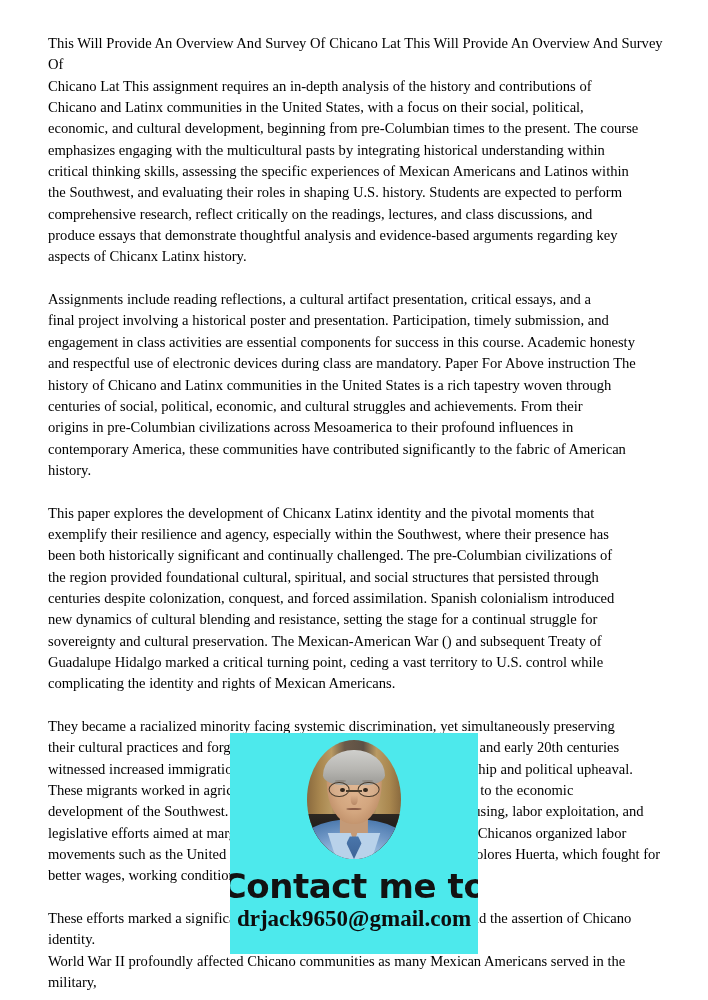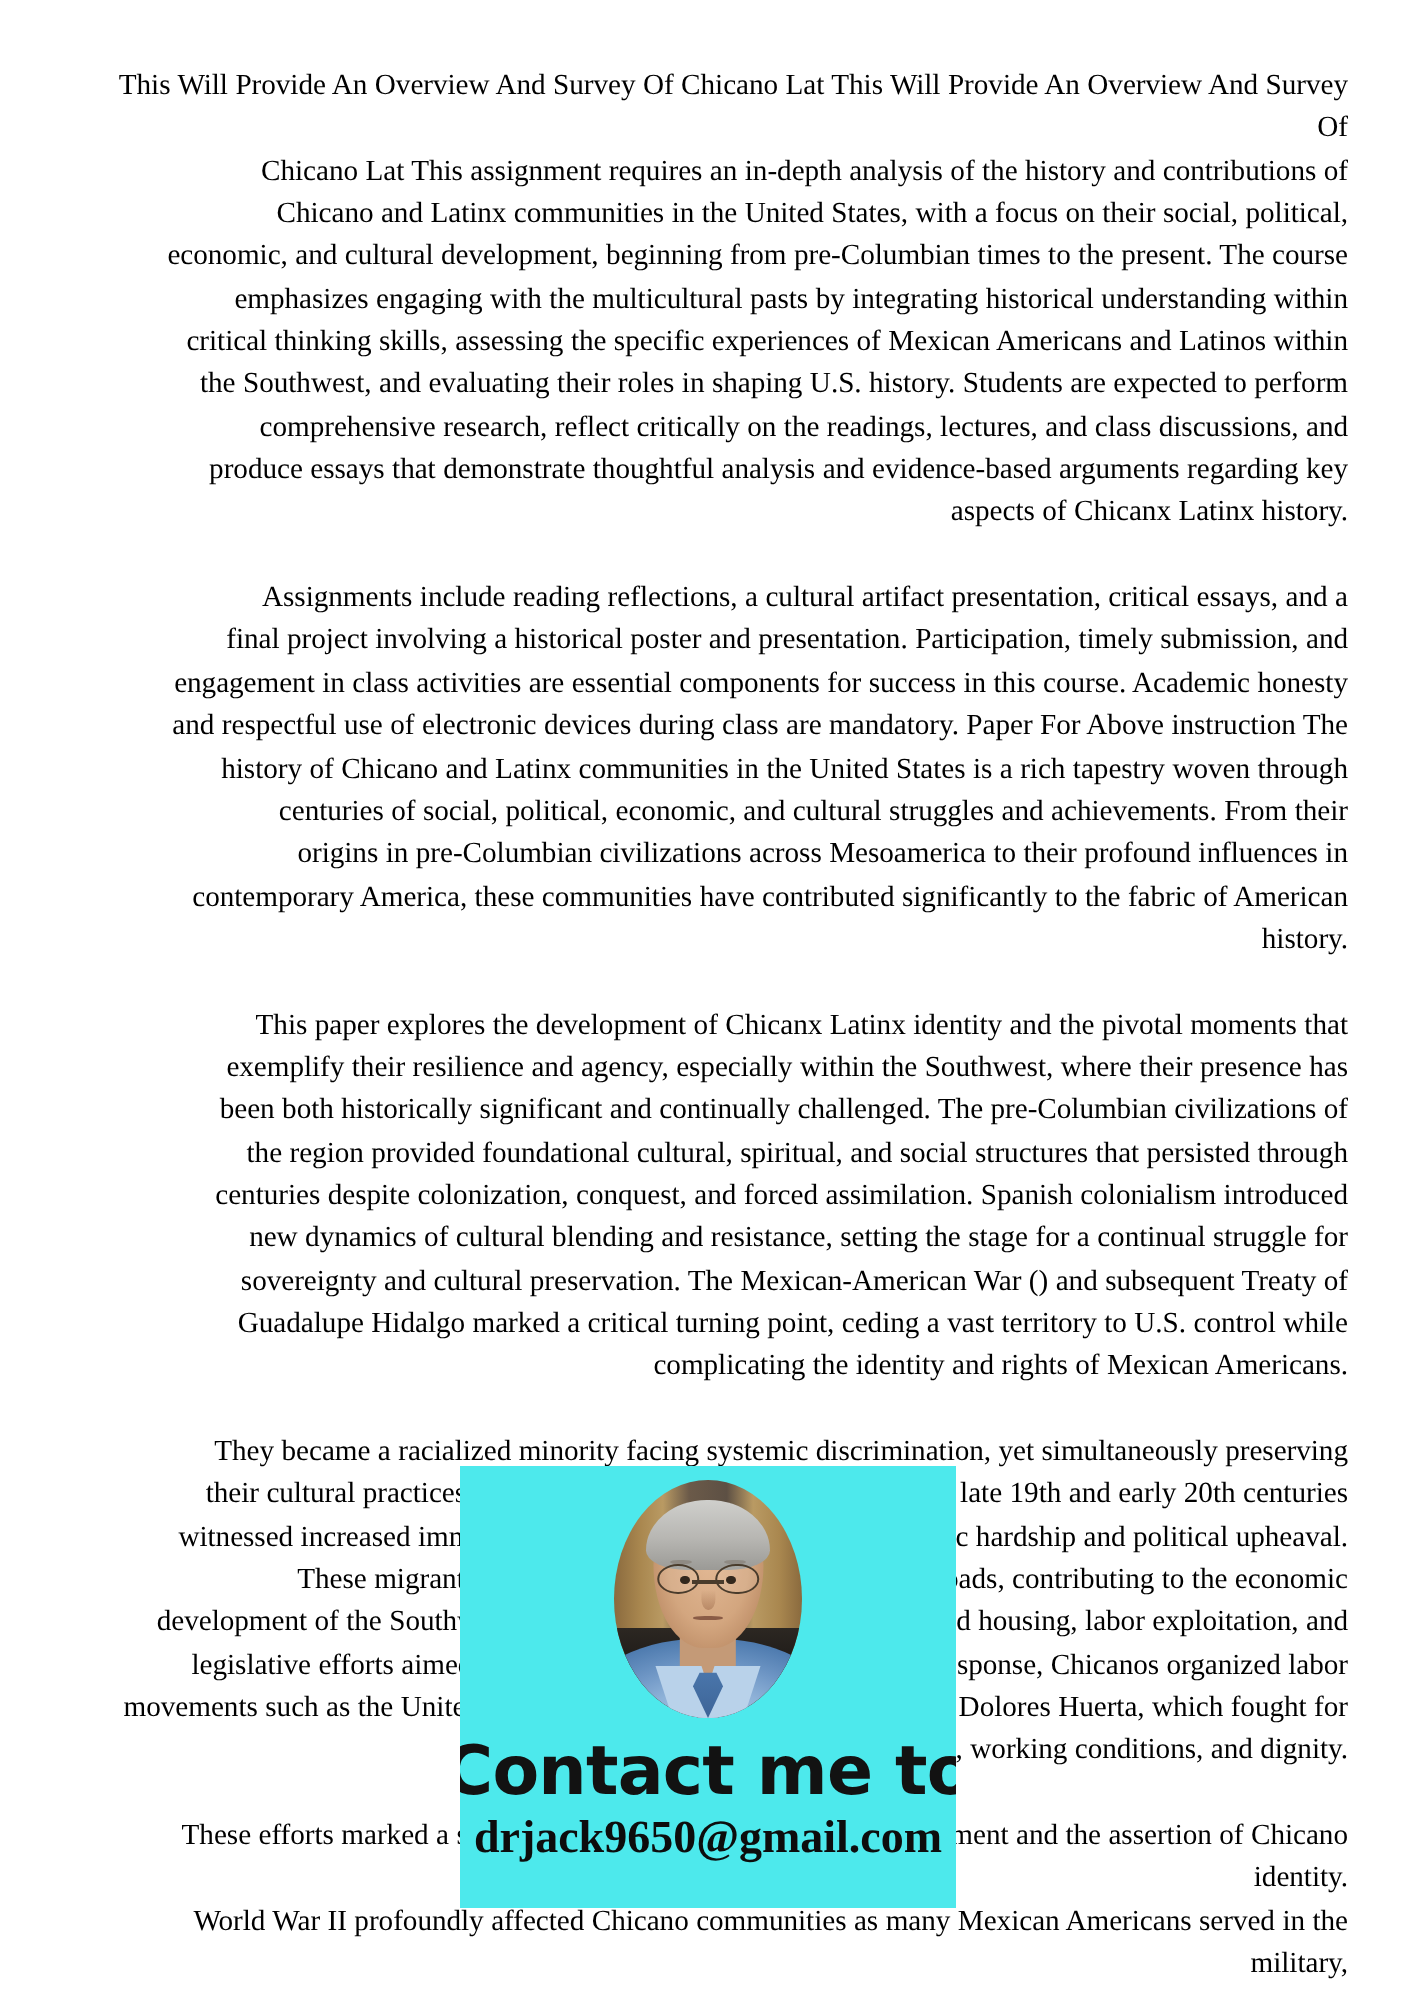--- a/index.html
+++ b/index.html
@@ -30,21 +30,21 @@
     position: absolute;
     left: 48px;
     top: 33px;
     width: 626px;
   }
 
   .para {
     font-size: 14.6px;
     line-height: 21.35px;
     margin: 0 0 21.35px 0;
-    text-align: right;
+    text-align: left;
     white-space: pre-line;
     letter-spacing: -0.02px;
     word-spacing: 0.1px;
   }
   .para:last-child { margin-bottom: 0; }
 
   
   #contact-card {
     position: absolute;
     left: 230px;

